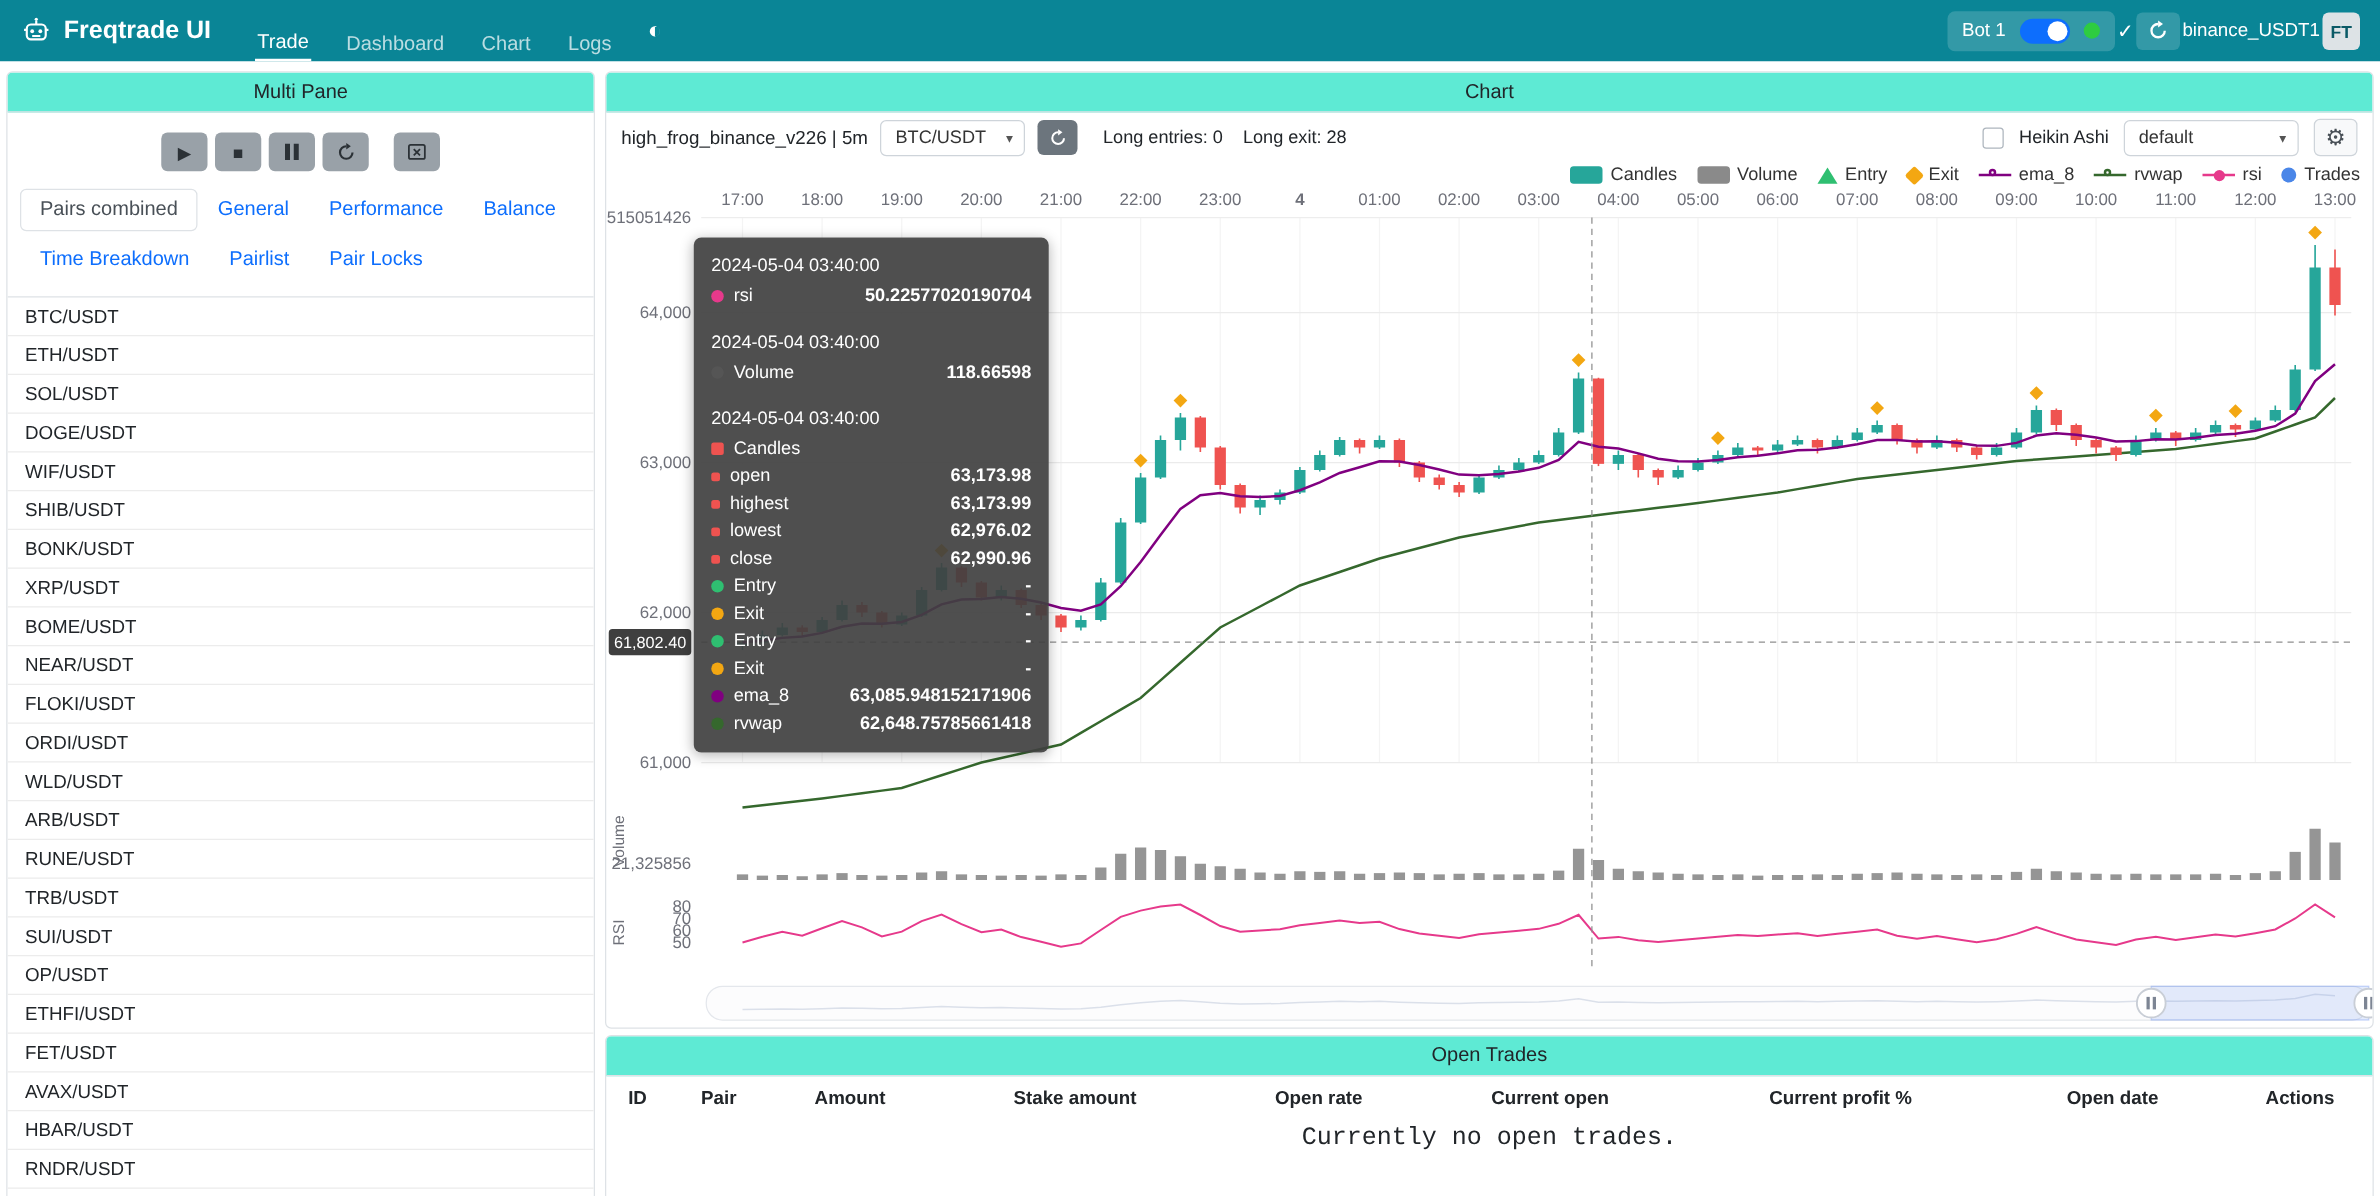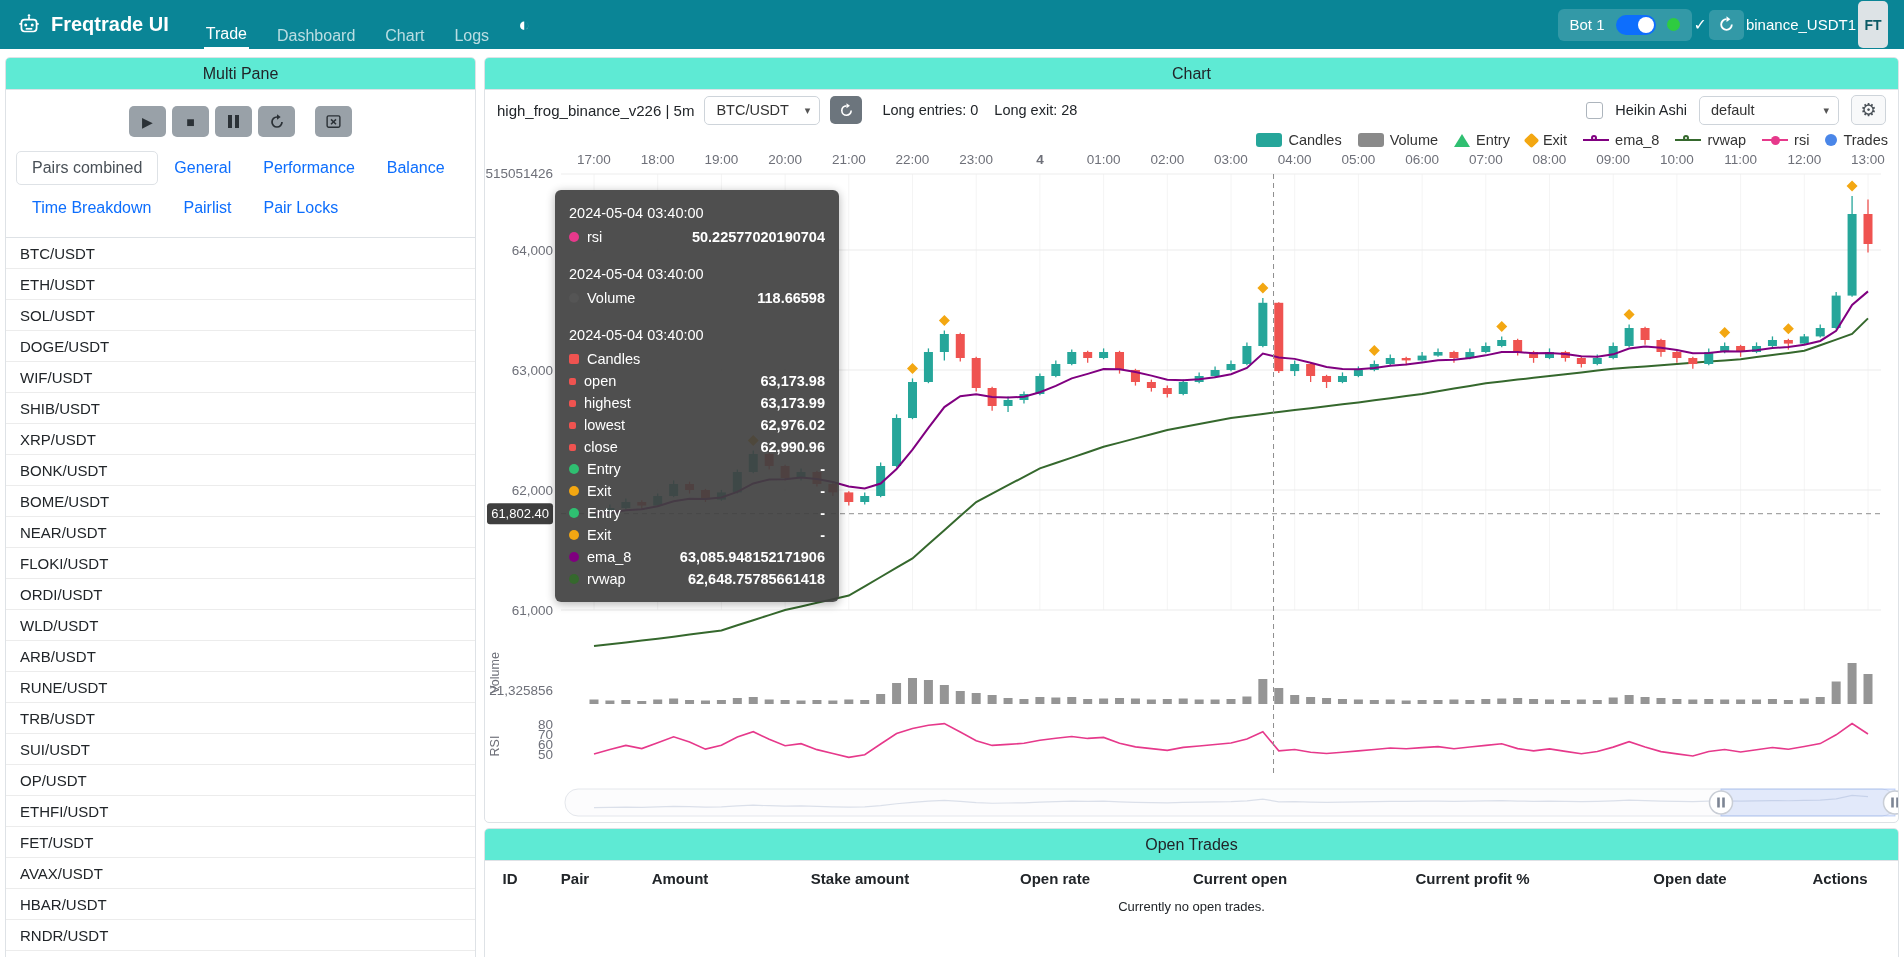--- a/index.html
+++ b/index.html
@@ -23,21 +23,21 @@
   .toggle { width:40px; height:20px; border-radius:10px; background:#0d6efd;
     position:relative; cursor:pointer; }
   .toggle .knob { position:absolute; right:2px; top:2px; width:16px; height:16px;
     border-radius:50%; background:#fff; }
   .online-dot { width:13px; height:13px; border-radius:50%; background:#2ecc40; }
   .check { color:#fff; font-size:16px; }
   .nav-refresh { width:35px; height:30px; background:rgba(255,255,255,.17);
     border:none; border-radius:5px; color:#fff; display:flex; align-items:center;
     justify-content:center; cursor:pointer; }
   .exchange { color:#fff; font-size:15px; }
-  .avatar { width:30px; height:47px; border-radius:5px; background:#dde3e6;
+  .avatar { width:30px; height:30px; border-radius:5px; background:#dde3e6;
     color:#0a5a66; font-weight:700; font-size:14px; display:flex;
     align-items:center; justify-content:center; cursor:pointer; }
 
   
   main { position:relative; height:908px; }
   .card { background:#fff; border:1px solid #dee2e6; border-radius:5px; overflow:hidden; }
   .card-header { height:32px; background:#5eead4; border-bottom:1px solid #dee2e6;
     display:flex; align-items:center; justify-content:center; font-size:16px; }
   .left-card { position:absolute; left:5px; top:8px; width:471px; height:940px; }
   .right-col { position:absolute; left:484px; top:8px; width:1415px; }
@@ -108,21 +108,21 @@
   .tt-marker { width:10px; height:10px; border-radius:50%; flex:0 0 auto; }
   .tt-marker.sq { border-radius:2px; }
   .tt-marker.sm { width:7px; height:7px; }
   .tt-value { margin-left:auto; font-weight:700; }
 
   
   .trades-grid { display:grid;
     grid-template-columns:50px 80px 130px 230px 160px 210px 255px 180px 120px; }
   .trades-grid .col-h { font-weight:700; font-size:15px; text-align:center;
     padding:9px 0 8px; }
-  .trades-empty { text-align:center; font-size:13px; padding:4px 0 14px; }
+  .trades-empty { text-align:center; font-size:20px; padding:4px 0 14px;font-family:Liberation Mono, monospace; }
 </style>
 </head>
 <body>
 
 <header class="navbar">
   <div class="brand">
     <span>
       <svg width="26" height="26" viewBox="0 0 24 24" fill="none" stroke="#fff" stroke-width="1.6">
         <circle cx="12" cy="3.2" r="1.2" fill="#fff" stroke="none"></circle>
         <line x1="12" y1="4.4" x2="12" y2="7"></line>
@@ -199,22 +199,22 @@
         <span class="tab">Pairlist</span>
         <span class="tab">Pair Locks</span>
       </div>
     <div id="pairs-list">
         <div class="pair-row">BTC/USDT</div>
         <div class="pair-row">ETH/USDT</div>
         <div class="pair-row">SOL/USDT</div>
         <div class="pair-row">DOGE/USDT</div>
         <div class="pair-row">WIF/USDT</div>
         <div class="pair-row">SHIB/USDT</div>
+        <div class="pair-row">BONK/USDT</div>
         <div class="pair-row">XRP/USDT</div>
-        <div class="pair-row">BONK/USDT</div>
         <div class="pair-row">BOME/USDT</div>
         <div class="pair-row">NEAR/USDT</div>
         <div class="pair-row">FLOKI/USDT</div>
         <div class="pair-row">ORDI/USDT</div>
         <div class="pair-row">WLD/USDT</div>
         <div class="pair-row">ARB/USDT</div>
         <div class="pair-row">RUNE/USDT</div>
         <div class="pair-row">TRB/USDT</div>
         <div class="pair-row">SUI/USDT</div>
         <div class="pair-row">OP/USDT</div>

